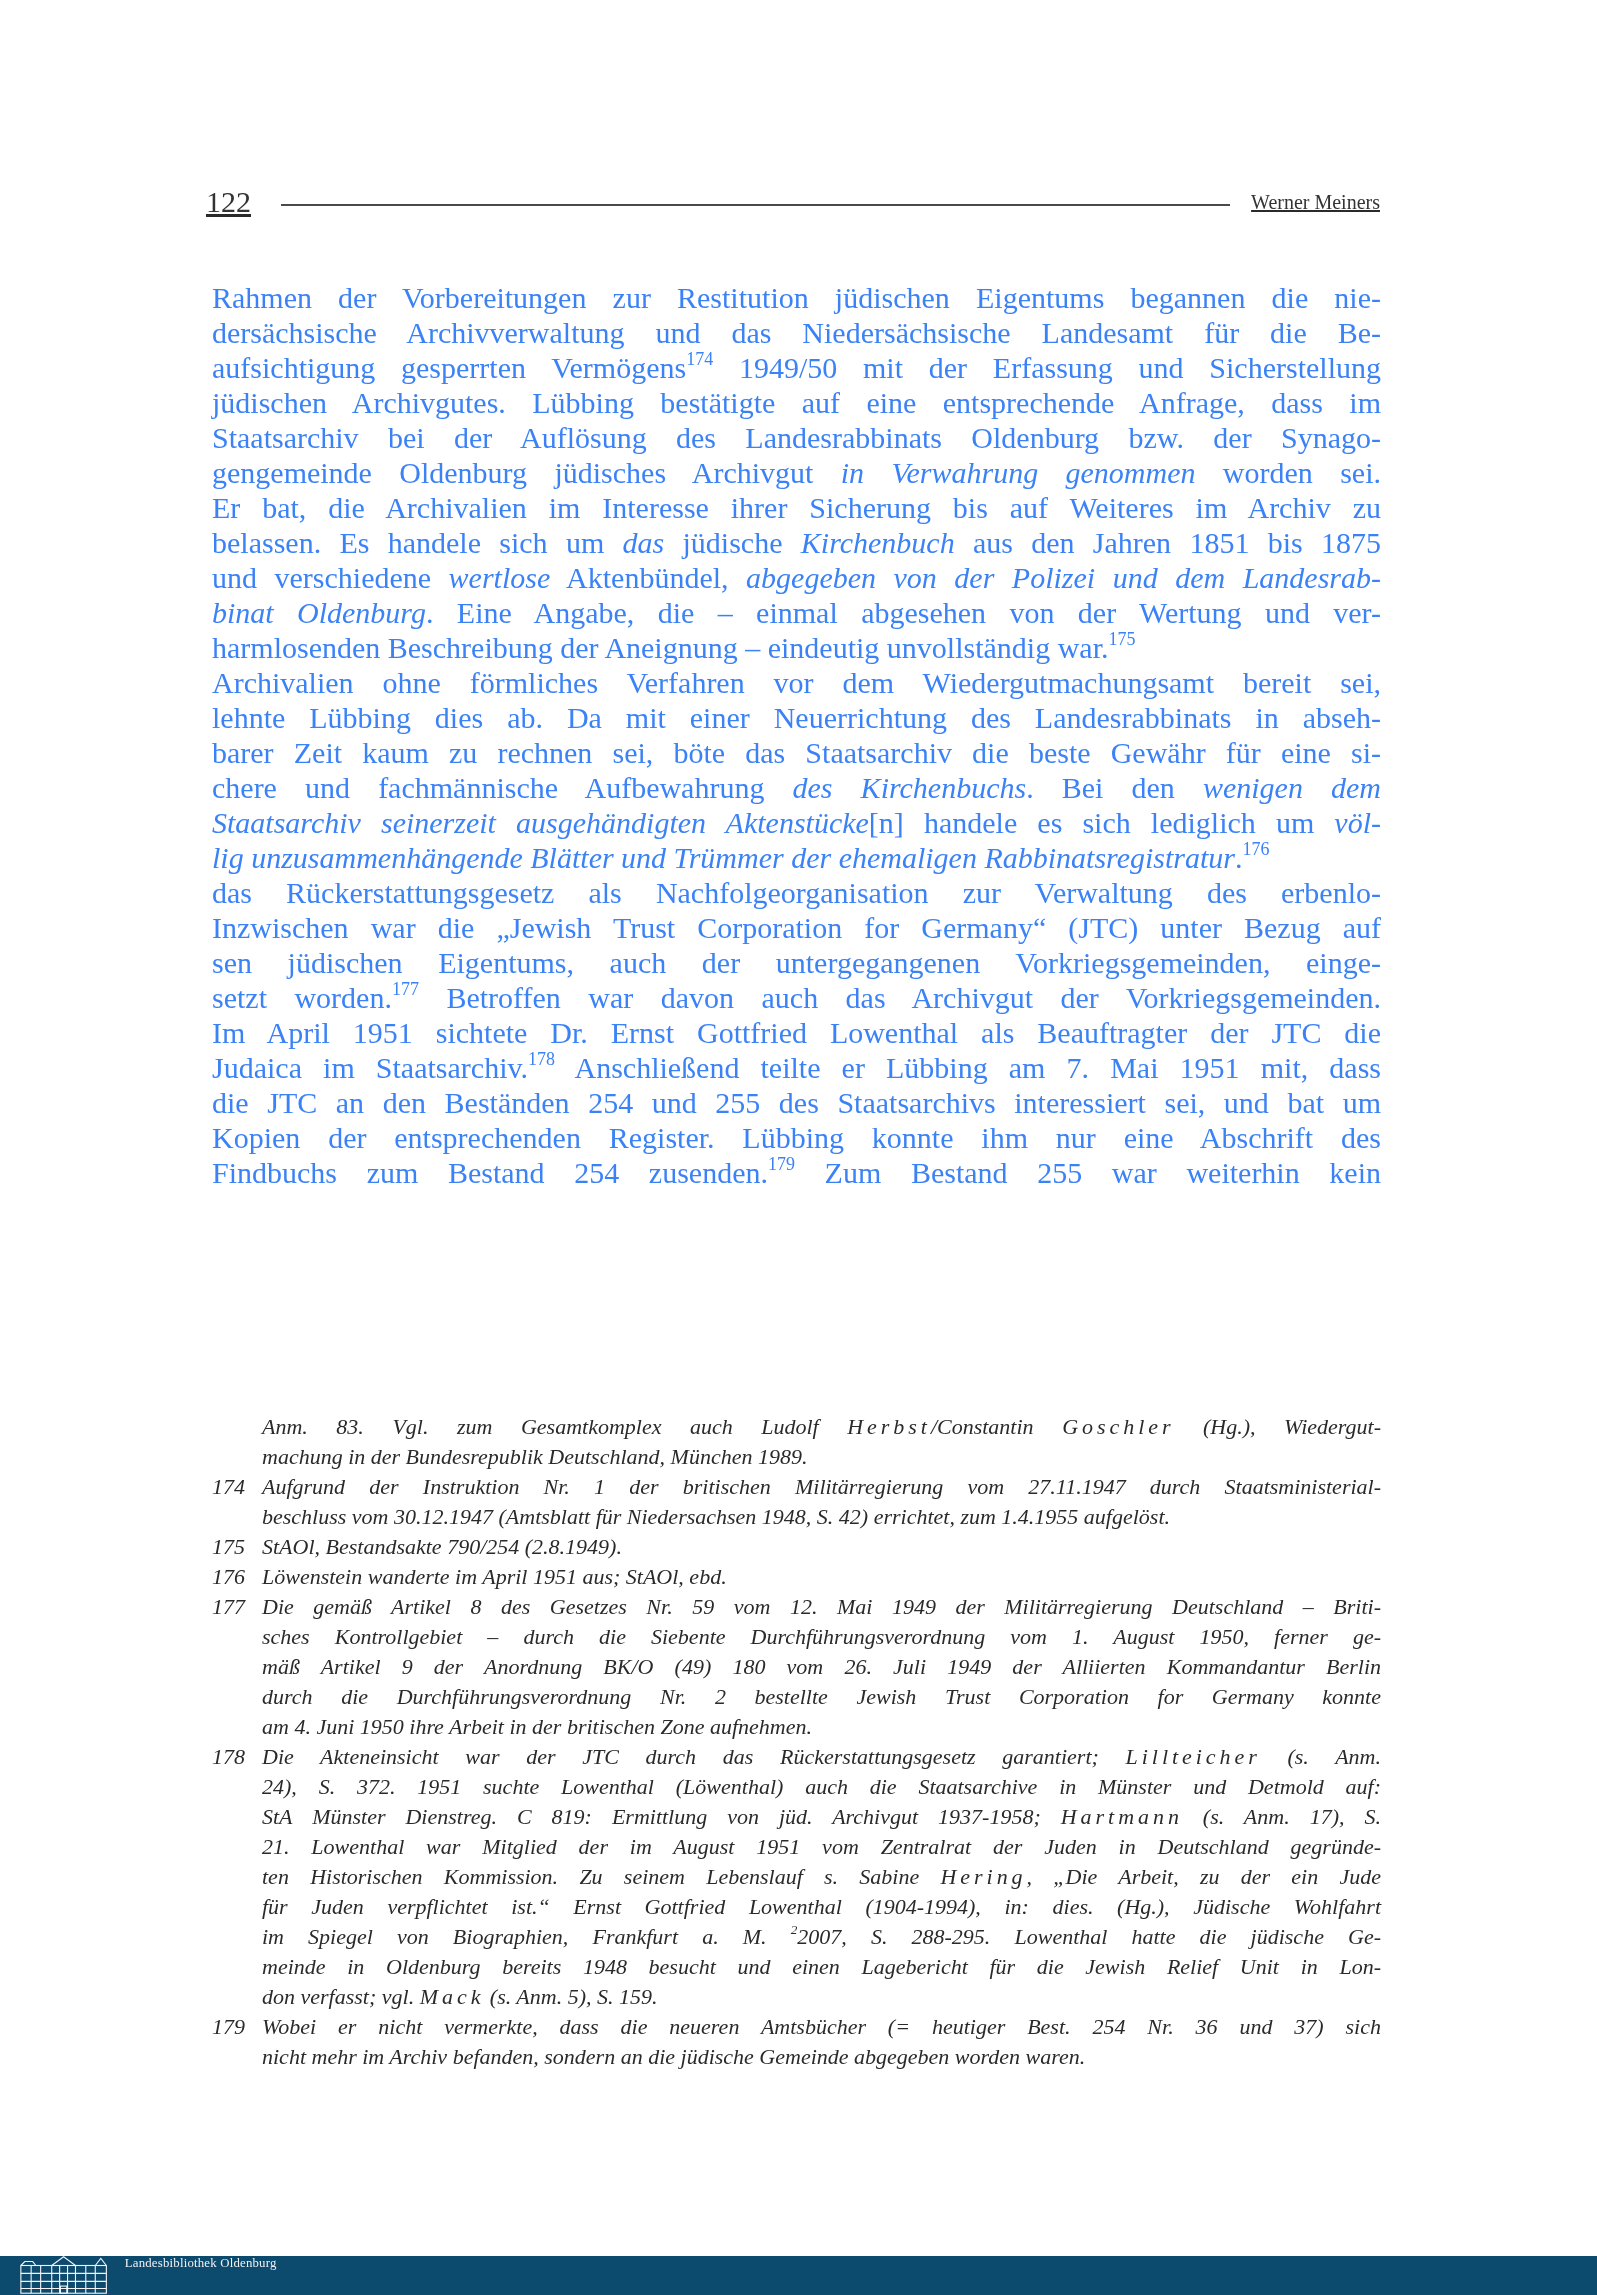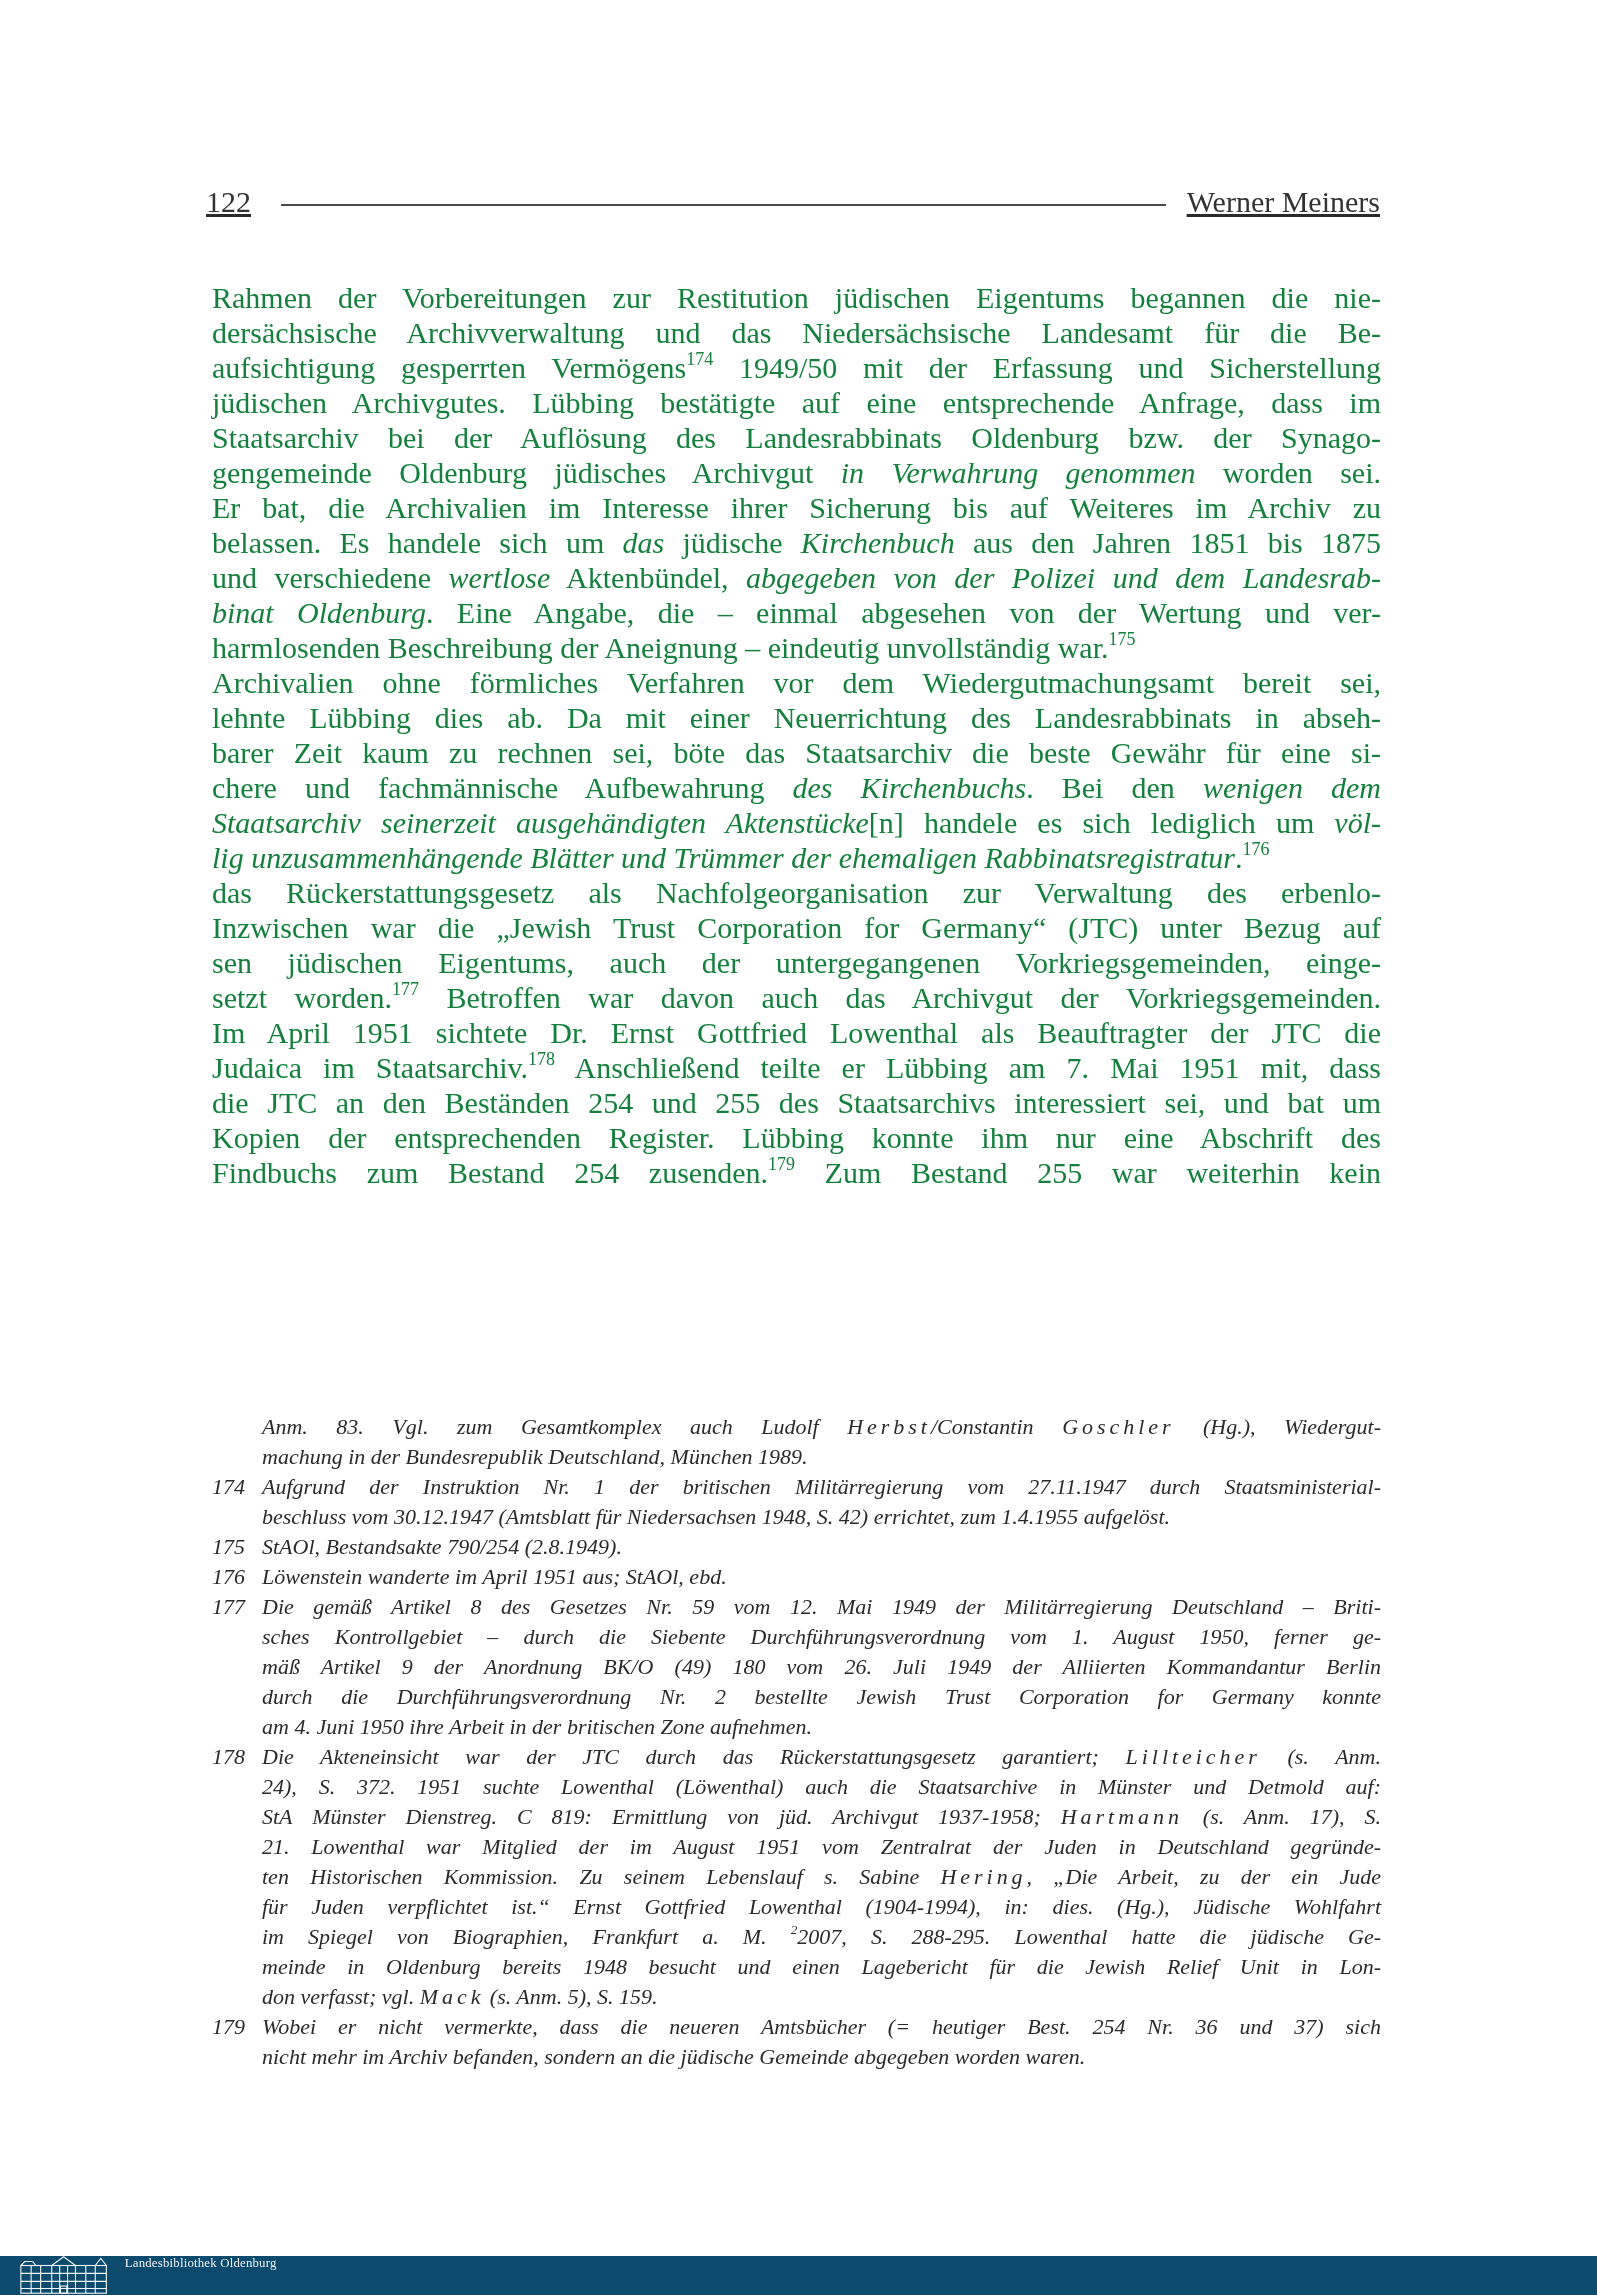--- a/index.html
+++ b/index.html
@@ -2,25 +2,25 @@
 <html style="font-size:12.8px"><head>
 <meta charset="utf-8">
 <style>
   html, body { margin: 0; padding: 0; background: #ffffff; }
   body { width: 1597px; height: 2295px; position: relative; overflow: hidden;
          font-family: "Liberation Serif", "DejaVu Serif", serif; color: #2a2a2a; }
   .running-head { position: absolute; left: 206px; top: 182px; width: 1174px; height: 40px;
                   display: flex; align-items: center; text-decoration: underline; }
   .running-head .pageno { font-size: 30px; color: #333; }
   .running-head .rule { flex: 1; height: 0; border-top: 2.4px solid #4a4a4a; margin: 6.4px 21px 0 30px; }
-  .running-head .author { font-size: 30px; color: #333; }
+  .running-head .author { font-size: 20px; color: #333; }
 
   .body-text { position: absolute; left: 212px; top: 280px; width: 1169px; }
   .body-line { font-size: 30px; height: 35px; line-height: 35px; white-space: nowrap;
-               text-align: justify; text-align-last: justify; color: #15803d; }
+               text-align: justify; text-align-last: justify; color: #3b82f6; }
   .body-line.para-end { text-align-last: left; }
   .i { font-style: italic; font-family: Liberation Serif, serif; }
   .sup { font-size: 0.6em; vertical-align: 0.75em; line-height: 0; }
   .sp { letter-spacing: 0.18em; }
 
   .footnotes { position: absolute; left: 212px; top: 1412px; width: 1169px; font-style: italic; }
   .fn { display: flex; font-size: 22px; line-height: 30px; color: #2a2a2a; }
   .fn .num { width: 50px; flex: none; }
   .fn .txt { flex: 1; }
   .fn .txt .fl { display: block; white-space: nowrap; text-align: justify; text-align-last: justify; }

